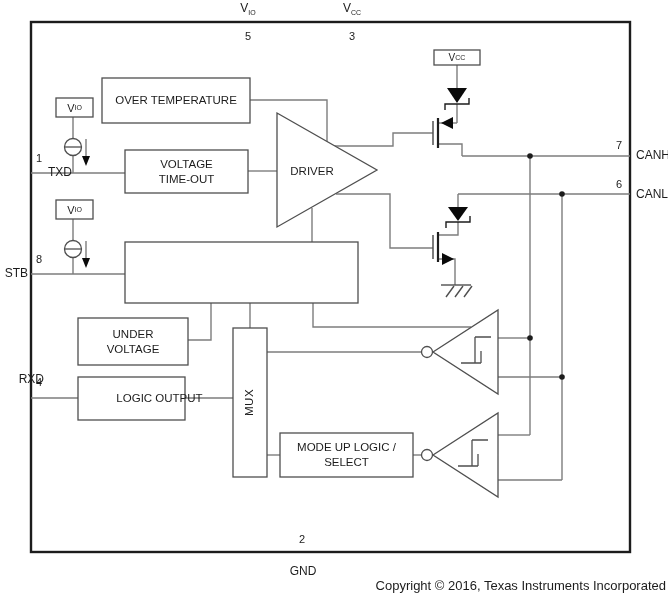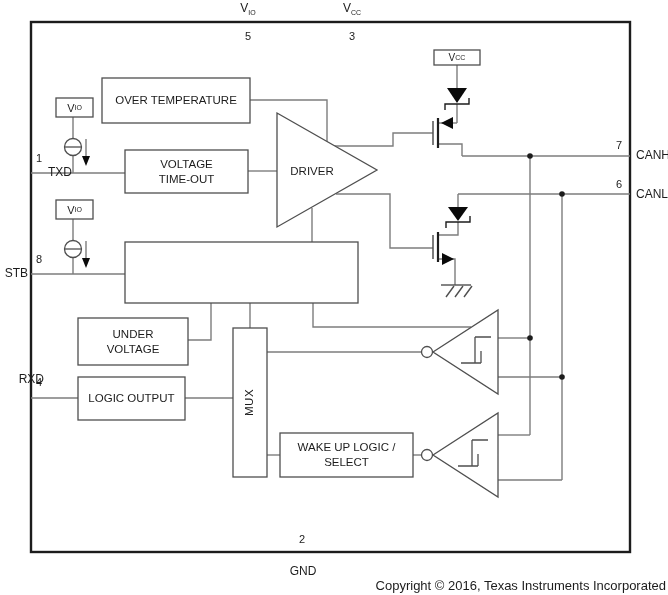--- a/index.html
+++ b/index.html
@@ -191,27 +191,27 @@
         <div>TIME-OUT</div>
       </div>
   </div>
   <div class="blocklbl" style="left:279px;top:163px;width:66px;height:16px;">DRIVER</div>
   <div class="blocklbl" style="left:78px;top:318px;width:110px;height:47px;">
     <div>
         <div>UNDER</div>
         <div>VOLTAGE</div>
       </div>
   </div>
-  <div class="blocklbl" style="left:78px;top:377px;width:107px;height:43px;">LOGIC OUTPUT</div>
+  <div class="blocklbl" style="left:78px;top:377px;width:107px;height:43px;padding-left:28px;">LOGIC OUTPUT</div>
   <div class="blocklbl" style="left:233px;top:328px;width:34px;height:149px;">
       <span class="rot">MUX</span>
     </div>
   <div class="blocklbl" style="left:280px;top:433px;width:133px;height:44px;">
     <div>
-        <div>WAKE UP LOGIC /</div>
+        <div>MODE UP LOGIC /</div>
         <div>SELECT</div>
       </div>
   </div>
 
   <div class="vtag" style="left:56px;top:98px;width:37px;height:19px;">
       <span>V</span>
       <sub>IO</sub>
     </div>
   <div class="vtag" style="left:56px;top:200px;width:37px;height:19px;">
       <span>V</span>

